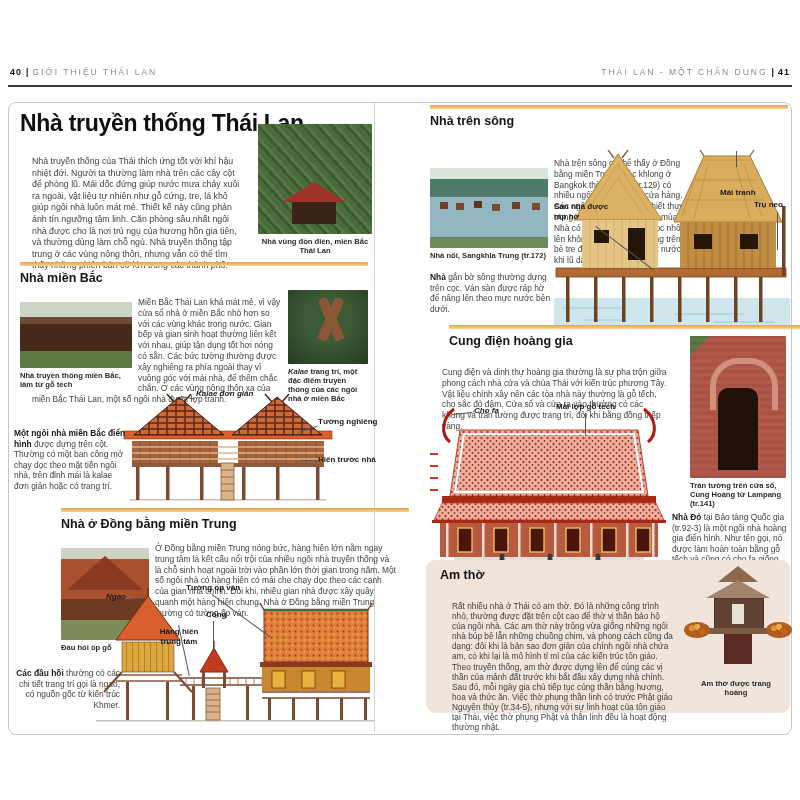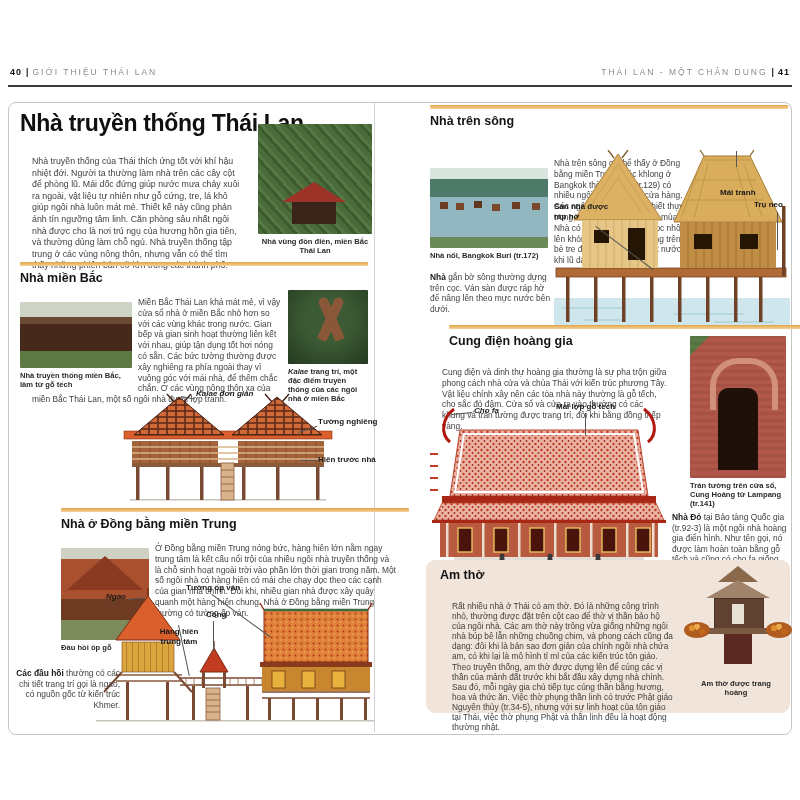--- a/index.html
+++ b/index.html
@@ -153,20 +153,23 @@
     <g stroke="#8a5a3c" stroke-width="0.8">
         <path d="M99,77h13M99,84h13M99,91h13M99,98h13"></path>
       </g>
   </svg>
   <div class="label" style="left:196px;top:389px;"><span class="it">Kalae đơn giản</span></div>
   <div class="lead-line" style="left:181px;top:396px;width:14px;height:1px;transform:rotate(10deg);"></div>
   <div class="label" style="left:318px;top:417px;">Tường nghiêng</div>
   <div class="lead-line" style="left:298px;top:432px;width:20px;height:1px;transform:rotate(-18deg);"></div>
   <div class="label" style="left:318px;top:455px;">Hiên trước nhà</div>
   <div class="lead-line" style="left:300px;top:460px;width:17px;height:1px;"></div>
+  <div class="note" style="left:14px;top:428px;width:114px;">
+    <span class="b">Một ngôi nhà miền Bắc điển hình</span><span> được dựng trên cột. Thường có một ban công mở chạy dọc theo mặt tiền ngôi nhà, trên đỉnh mái là kalae đơn giản hoặc có trang trí.</span>
+  </div>
 
   <div class="sect" style="left:20px;top:508px;width:348px;padding-left:41px;">
     <div class="bar"></div>
     <div class="h2">Nhà ở Đồng bằng miền Trung</div>
     <figure class="fig fl" style="width:88px;margin-top:12px;">
       <div class="ph ph-gable"></div>
       <figcaption class="figcap">Đầu hồi ốp gỗ</figcaption>
     </figure>
     <p class="body">Ở Đồng bằng miền Trung nóng bức, hàng hiên lớn nằm ngay trung tâm là kết cấu nổi trội của nhiều ngôi nhà truyền thống và là chỗ sinh hoạt ngoài trời vào phần lớn thời gian trong năm. Một số ngôi nhà có hàng hiên có mái che chạy dọc theo các cạnh của gian nhà chính. Đôi khi, nhiều gian nhà được xây quây quanh một hàng hiên chung. Nhà ở Đồng bằng miền Trung thường có tường ốp ván.</p>
   </div>
@@ -246,21 +249,21 @@
     <span class="b">Các đầu hồi</span><span> thường có các chi tiết trang trí gọi là ngao, có nguồn gốc từ kiến trúc Khmer.</span>
   </div>
 
   <div class="sect" style="left:430px;top:105px;width:358px;">
     <div class="bar" style="width:358px;"></div>
     <div class="h2">Nhà trên sông</div>
   </div>
   <div class="sect" style="left:430px;top:146px;width:272px;">
     <figure class="fig fl" style="width:118px;margin-top:22px;">
       <div class="ph ph-float"></div>
-      <figcaption class="figcap">Nhà nổi, Bangkok Buri (tr.172)</figcaption>
+      <figcaption class="figcap">Nhà nổi, Sangkhla Trung (tr.172)</figcaption>
     </figure>
     <p class="body">Nhà trên sông có thể thấy ở Đồng bằng miền Trung. Các khlong ở Bangkok thời xa xưa (tr.129) có nhiều ngôi nhà nổi kiêm cửa hàng. Các ngôi nhà như thế rất thiết thực trong những vùng có lũ theo mùa. Nhà có thể được neo vào cọc nhô lên khỏi mặt nước hoặc dựng trên bè tre để có thể nổi trên mặt nước khi lũ dâng.</p>
   </div>
 
   <svg style="left:554px;top:150px;" width="236" height="178" viewBox="0 0 236 178">
     <rect x="0" y="148" width="236" height="30" fill="#cfe7ec"></rect>
     <g stroke="#b7d8de" stroke-width="2">
         <path d="M8,158h60M120,164h70M30,170h40M160,172h60"></path>
       </g>
     <g fill="#6f4226">

